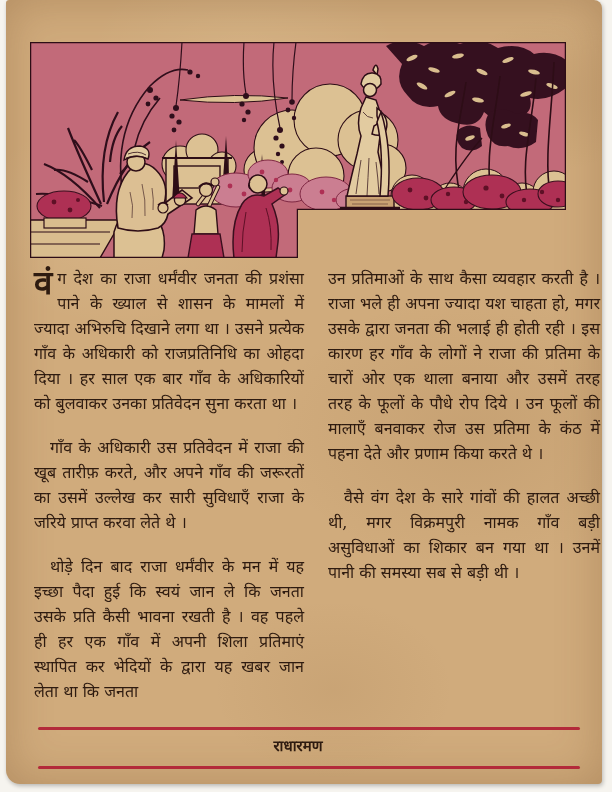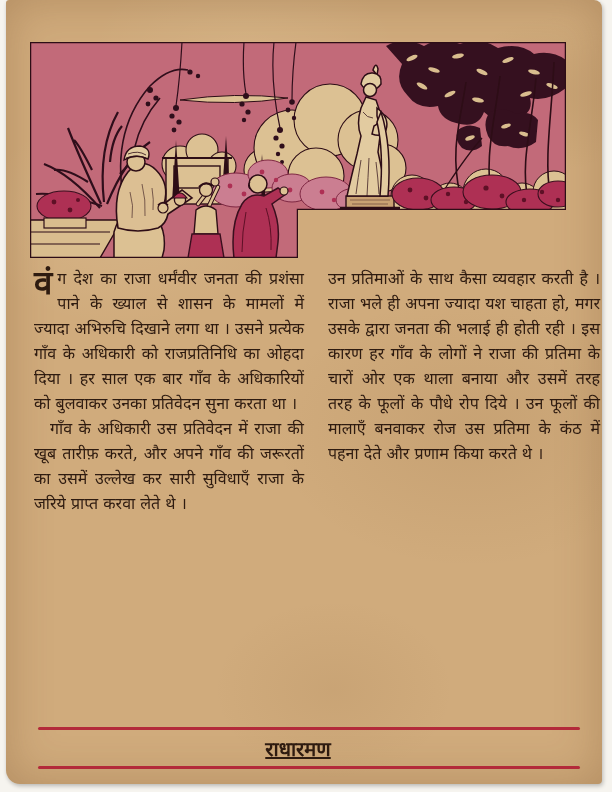--- a/index.html
+++ b/index.html
@@ -34,40 +34,39 @@
   }
   .col{
     position:absolute;top:266px;
     font-size:16px;line-height:25px;
     color:var(--ink,#2e1b10);
     text-align:justify;
   }
   .col-left{left:28px;width:270px;}
   .col-right{left:322px;width:272px;}
   .para{margin:0;}
-  .para + .para{text-indent:16px;}
+  .para + .para{text-indent:16px;margin-top:19px;}
   .dropcap{
     float:left;
     font-weight:700;font-size:33px;line-height:30px;
     padding:2px 5px 0 0;
     color:var(--ink,#2e1b10);
   }
   .footer-rule{
     position:absolute;left:32px;width:542px;height:3px;
     background:var(--rule-red,#b32a3a);
     border-radius:2px;
   }
   .rule-top{top:727px;}
   .rule-bottom{top:766px;}
   .author{
     position:absolute;left:32px;top:735px;width:520px;
     text-align:center;
-    font-size:20px;font-weight:700;
+    font-size:15px;font-weight:700;
     color:var(--ink,#2e1b10);
-    text-decoration:underline;
   }
 </style>
 </head>
 <body>
 
 <div class="paper">
 
   <svg class="illustration" viewBox="0 0 536 216" xmlns="http://www.w3.org/2000/svg">
     <defs>
       <clipPath id="artClip">
@@ -292,23 +291,25 @@
       </g>
 
       <path d="M0,0 H536 V168 H268 V216 H0 Z" fill="none" stroke="#2d0d16" stroke-width="2.5"></path>
     </g>
   </svg>
 
 
   <div class="col col-left">
     <p class="para"><span class="dropcap">वं</span><span>ग देश का राजा धर्मंवीर जनता की प्रशंसा पाने के ख्याल से शासन के मामलों में ज्यादा अभिरुचि दिखाने लगा था ।  उसने प्रत्येक गाँव के अधिकारी को राजप्रतिनिधि का ओहदा दिया ।  हर साल एक बार गाँव के अधिकारियों को बुलवाकर उनका प्रतिवेदन सुना करता था ।</span></p>
     <p class="para">गाँव के अधिकारी उस प्रतिवेदन में राजा की खूब तारीफ़ करते, और अपने गाँव की जरूरतों का उसमें उल्लेख कर सारी सुविधाएँ राजा के जरिये प्राप्त करवा लेते थे ।</p>
+    <p class="para">थोड़े दिन बाद राजा धर्मंवीर के मन में यह इच्छा पैदा हुई कि स्वयं जान ले कि जनता उसके प्रति कैसी भावना रखती है ।  वह पहले ही हर एक गाँव में अपनी शिला प्रतिमाएं स्थापित कर भेदियों के द्वारा यह खबर जान लेता था कि जनता</p>
   </div>
 
   <div class="col col-right">
     <p class="para">उन प्रतिमाओं के साथ कैसा व्यवहार करती है ।  राजा भले ही अपना ज्यादा यश चाहता हो, मगर उसके द्वारा जनता की भलाई ही होती रही ।  इस कारण हर गाँव के लोगों ने राजा की प्रतिमा के चारों ओर एक थाला बनाया और उसमें तरह तरह के फूलों के पौधे रोप दिये ।  उन फूलों की मालाएँ बनवाकर रोज उस प्रतिमा के कंठ में पहना देते और प्रणाम किया करते थे ।</p>
+    <p class="para">वैसे वंग देश के सारे गांवों की हालत अच्छी थी, मगर विक्रमपुरी नामक गाँव बड़ी असुविधाओं का शिकार बन गया था ।  उनमें पानी की समस्या सब से बड़ी थी ।</p>
   </div>
 
   <div class="footer-rule rule-top"></div>
   <div class="author">राधारमण</div>
   <div class="footer-rule rule-bottom"></div>
 
 </div>
 
 </body></html>

